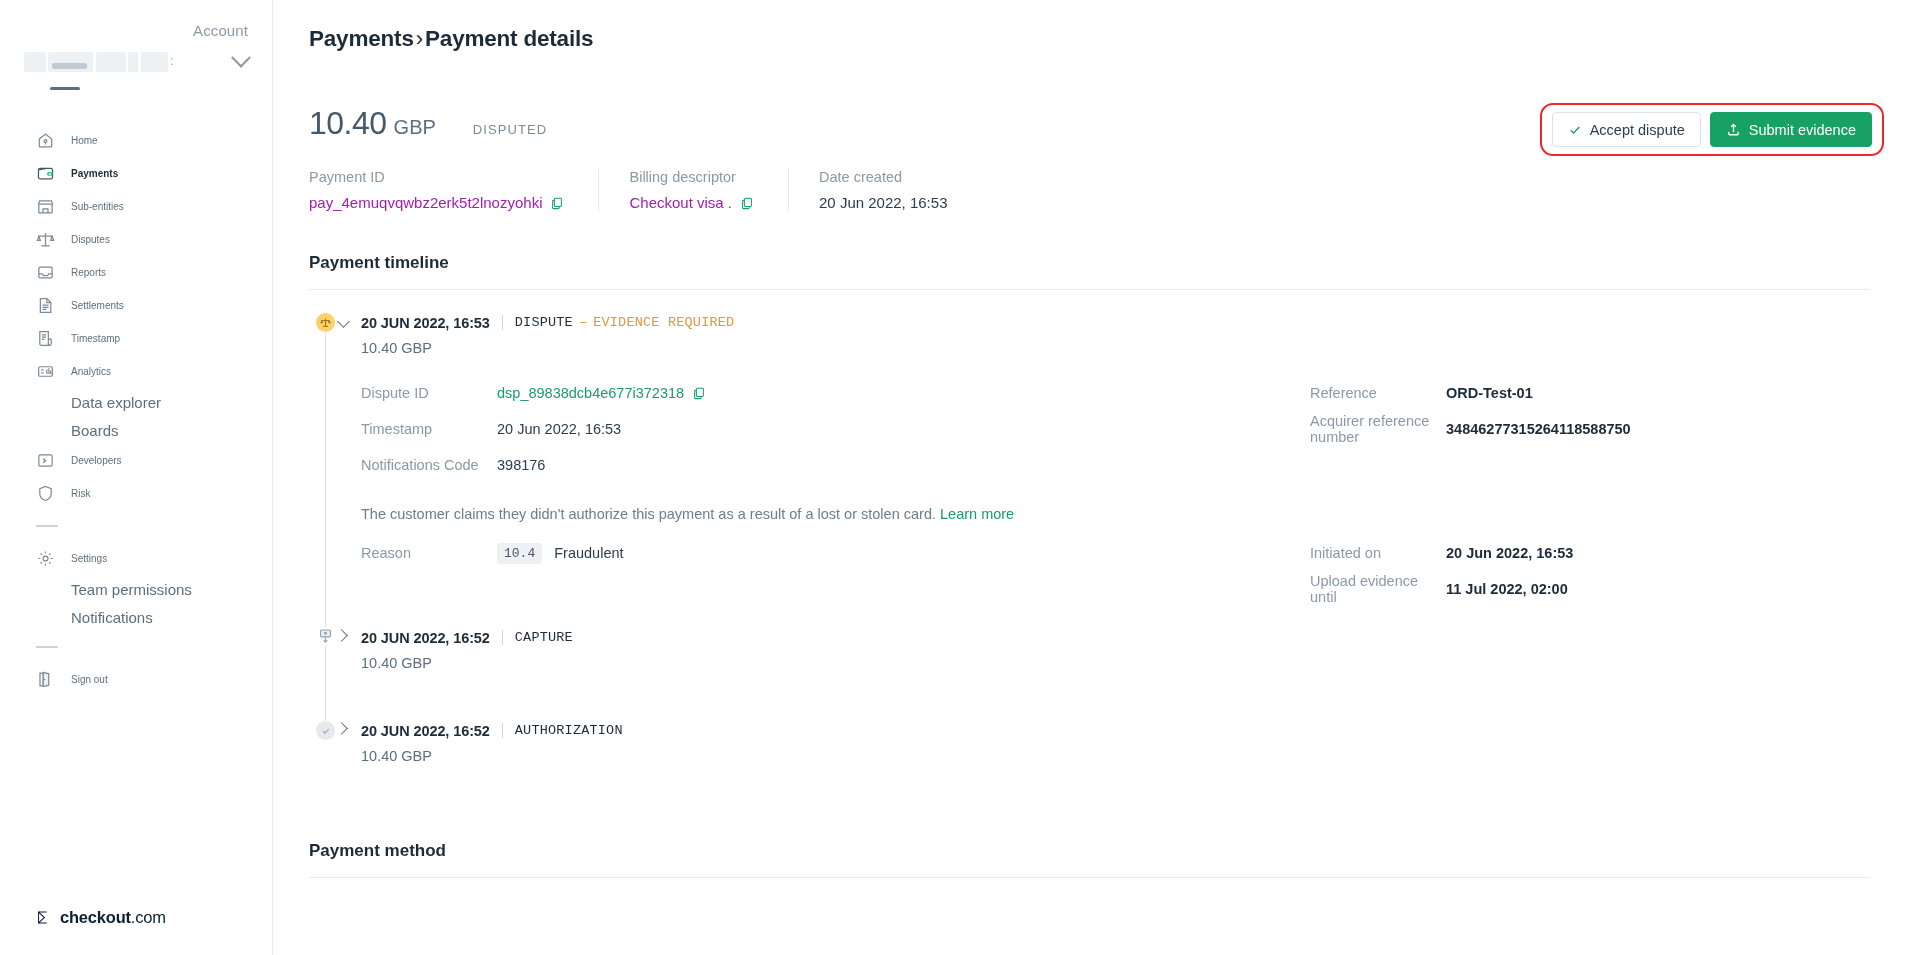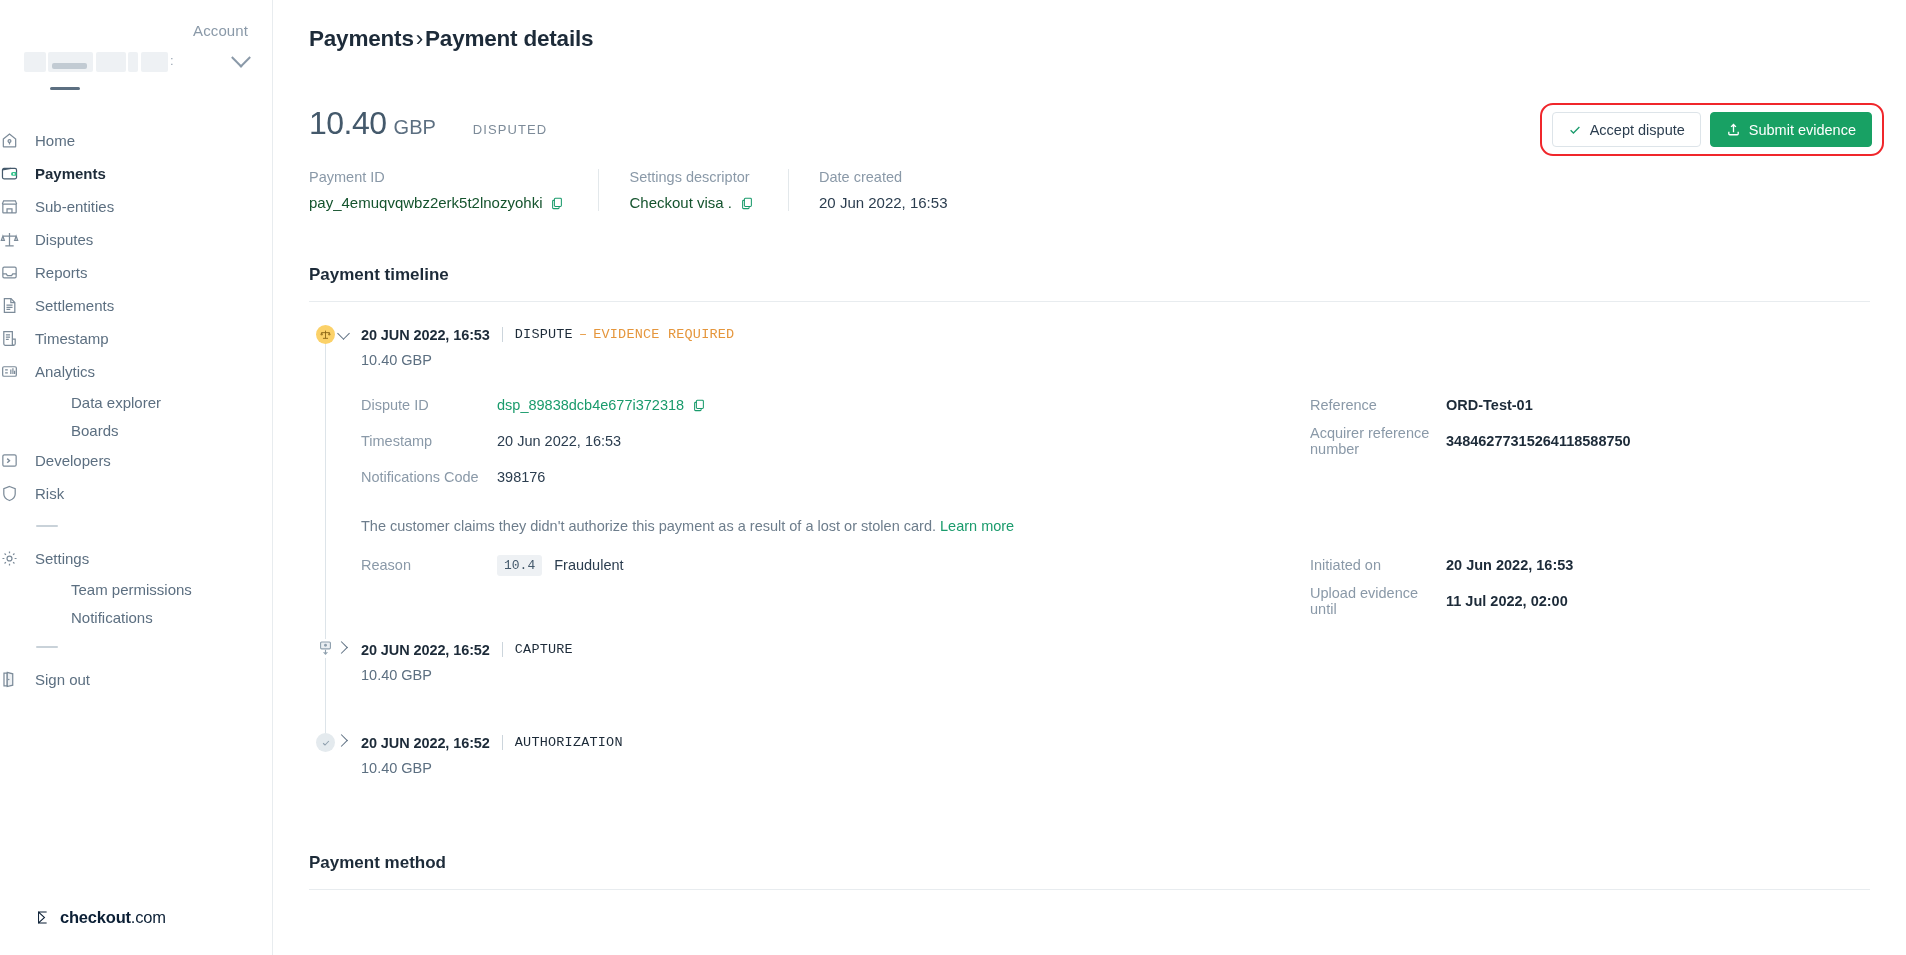--- a/index.html
+++ b/index.html
@@ -44,21 +44,21 @@
     transform: rotate(45deg) translate(-3px,-3px);
   }
   .acct-underline {
     width: 30px; height: 3px; background: #5c6f81; border-radius: 2px;
     margin: 12px 0 0 26px;
   }
 
   .nav { margin-top: 34px; }
   .nav-item {
     display: flex; align-items: center; height: 33px;
-    cursor: pointer; font-size: 15px; color: #5c6f81;
+    padding-left: 36px; cursor: pointer; font-size: 10px; color: #5c6f81;
   }
   .nav-item .ico {
     width: 19px; height: 19px; margin-right: 16px; flex: 0 0 auto;
     display: flex; align-items: center; justify-content: center;
   }
   .nav-item.active { color: #1d2b39; font-weight: 700; }
   .nav-sub {
     display: flex; align-items: center; height: 28px;
     padding-left: 71px; font-size: 15px; color: #5c6f81; cursor: pointer;
   }
@@ -87,25 +87,25 @@
   .status-word {
     margin-left: 37px; font-size: 13px; letter-spacing: 1.1px;
     color: #7d8b99; font-weight: 400;
   }
 
   .meta-row { display: flex; margin-top: 27px; }
   .meta-col { padding-right: 34px; }
   .meta-col + .meta-col { border-left: 1px solid #e3e8eb; padding-left: 30px; }
   .meta-label { font-size: 14.5px; color: #8a99a8; margin-bottom: 9px; }
   .meta-value { font-size: 15px; color: #2b3d4f; display: flex; align-items: center; }
-  .meta-value.link { color: #14532d; }
+  .meta-value.link { color: #a21caf; }
   .copy-ico { margin-left: 8px; cursor: pointer; flex: 0 0 auto; }
 
   .section-title {
-    font-size: 17px; font-weight: 700; color: #1d2b39; margin-top: 54px;
+    font-size: 17px; font-weight: 700; color: #1d2b39; margin-top: 42px;
   }
   .section-rule { height: 1px; background: #e8ecef; margin-top: 16px; }
 
   
   .timeline { position: relative; margin-top: 23px; padding-left: 0; }
   .tl-line {
     position: absolute; left: 16px; top: 14px; bottom: 52px;
     width: 1px; background: #dde4e9;
   }
   .tl-event { position: relative; padding-left: 52px; }
@@ -378,21 +378,21 @@
             <span>pay_4emuqvqwbz2erk5t2lnozyohki</span>
             <span class="copy-ico">
               <svg width="14" height="14" viewBox="0 0 16 16" fill="none" stroke="#1a9b6c" stroke-width="1.2">
                 <rect x="5" y="2.6" width="8" height="9.4" rx="1.1"></rect>
                   <path d="M10.4 12v1.4a1 1 0 0 1-1 1H4a1 1 0 0 1-1-1V6a1 1 0 0 1 1-1h1.2"></path>
               </svg>
             </span>
           </div>
         </div>
         <div class="meta-col">
-          <div class="meta-label">Settings descriptor</div>
+          <div class="meta-label">Billing descriptor</div>
           <div class="meta-value link">
             <span>Checkout visa .</span>
             <span class="copy-ico">
               <svg width="14" height="14" viewBox="0 0 16 16" fill="none" stroke="#1a9b6c" stroke-width="1.2">
                 <rect x="5" y="2.6" width="8" height="9.4" rx="1.1"></rect>
                   <path d="M10.4 12v1.4a1 1 0 0 1-1 1H4a1 1 0 0 1-1-1V6a1 1 0 0 1 1-1h1.2"></path>
               </svg>
             </span>
           </div>
         </div>

